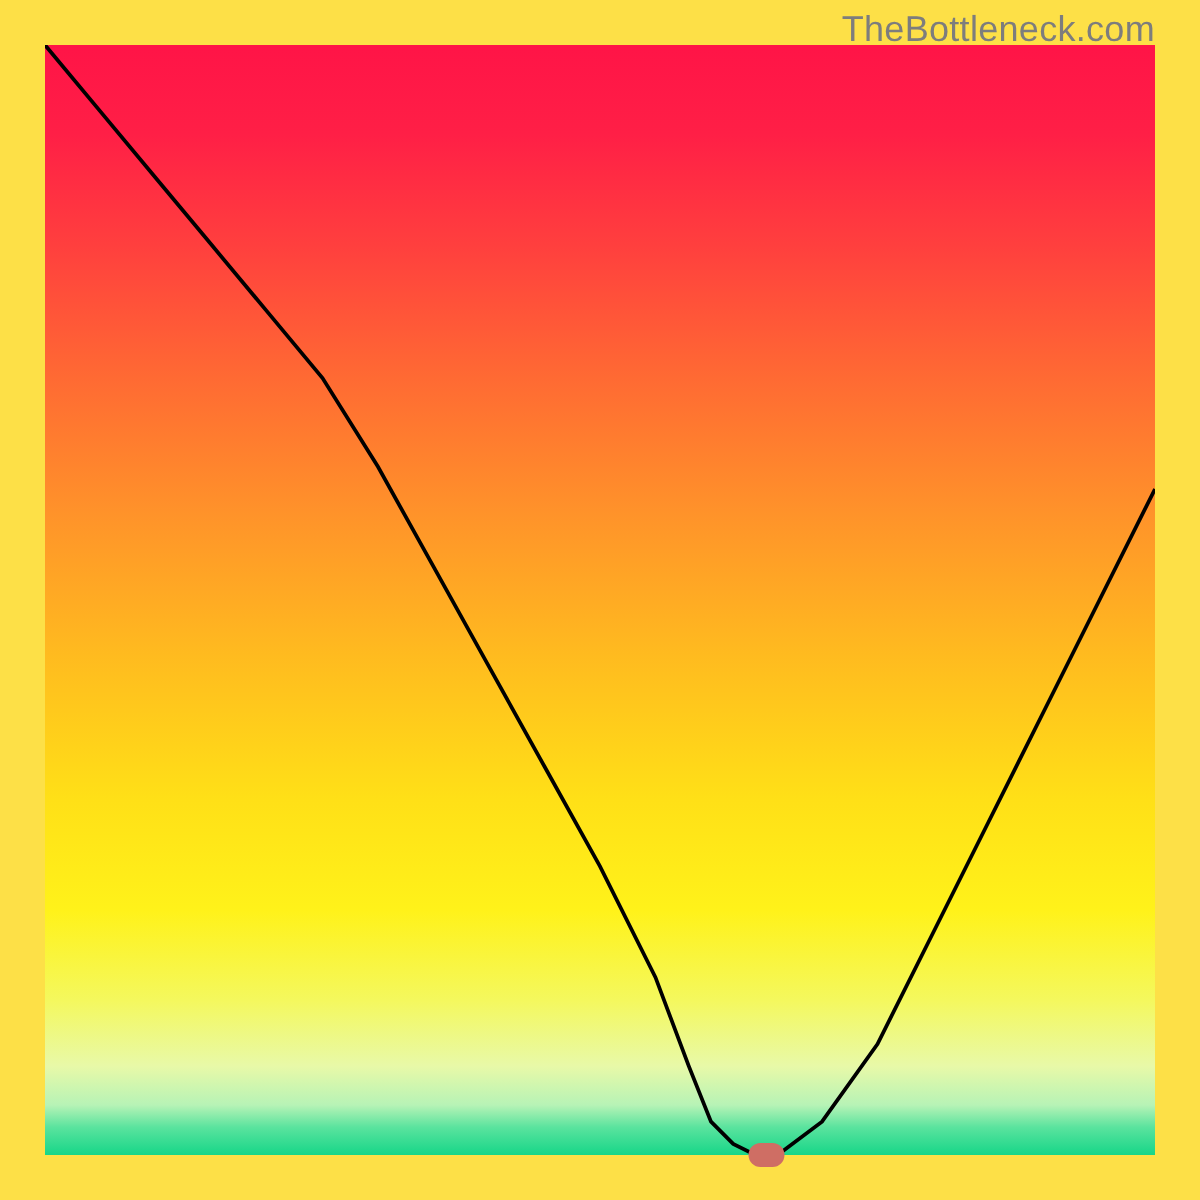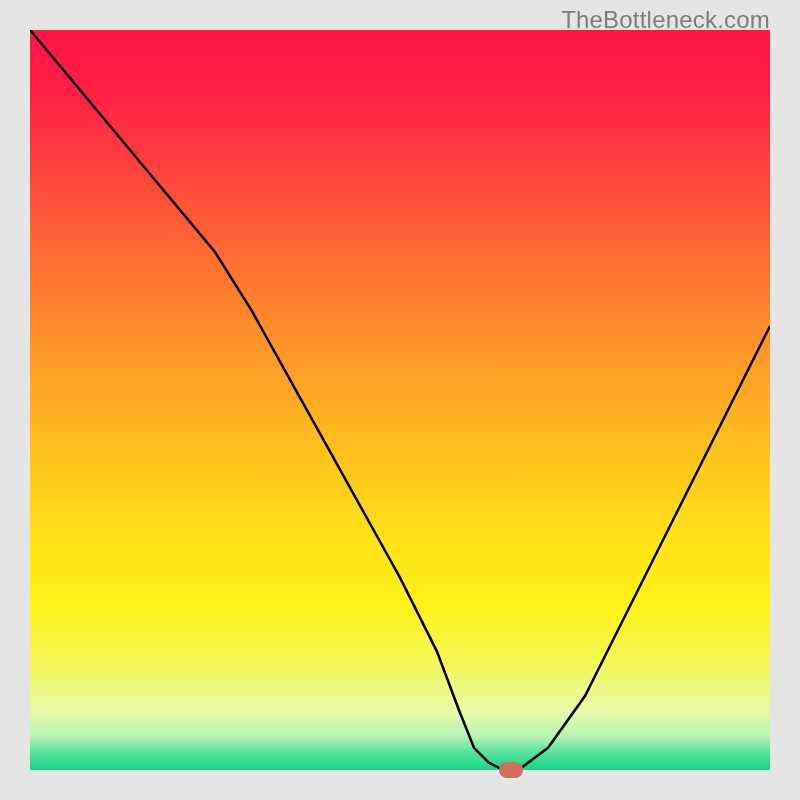--- a/index.html
+++ b/index.html
@@ -8,21 +8,21 @@
     width: 800px;
     height: 800px;
     background: #000000;
     font-family: Arial, Helvetica, sans-serif;
     overflow: hidden;
   }
   .stage {
     position: relative;
     width: 800px;
     height: 800px;
-    background: #e5e5e5;
+    background: #fde047;
   }
   .plot-area {
     position: absolute;
     left: 30px;
     top: 30px;
     width: 740px;
     height: 740px;
   }
   .gradient-bg {
     position: absolute;

